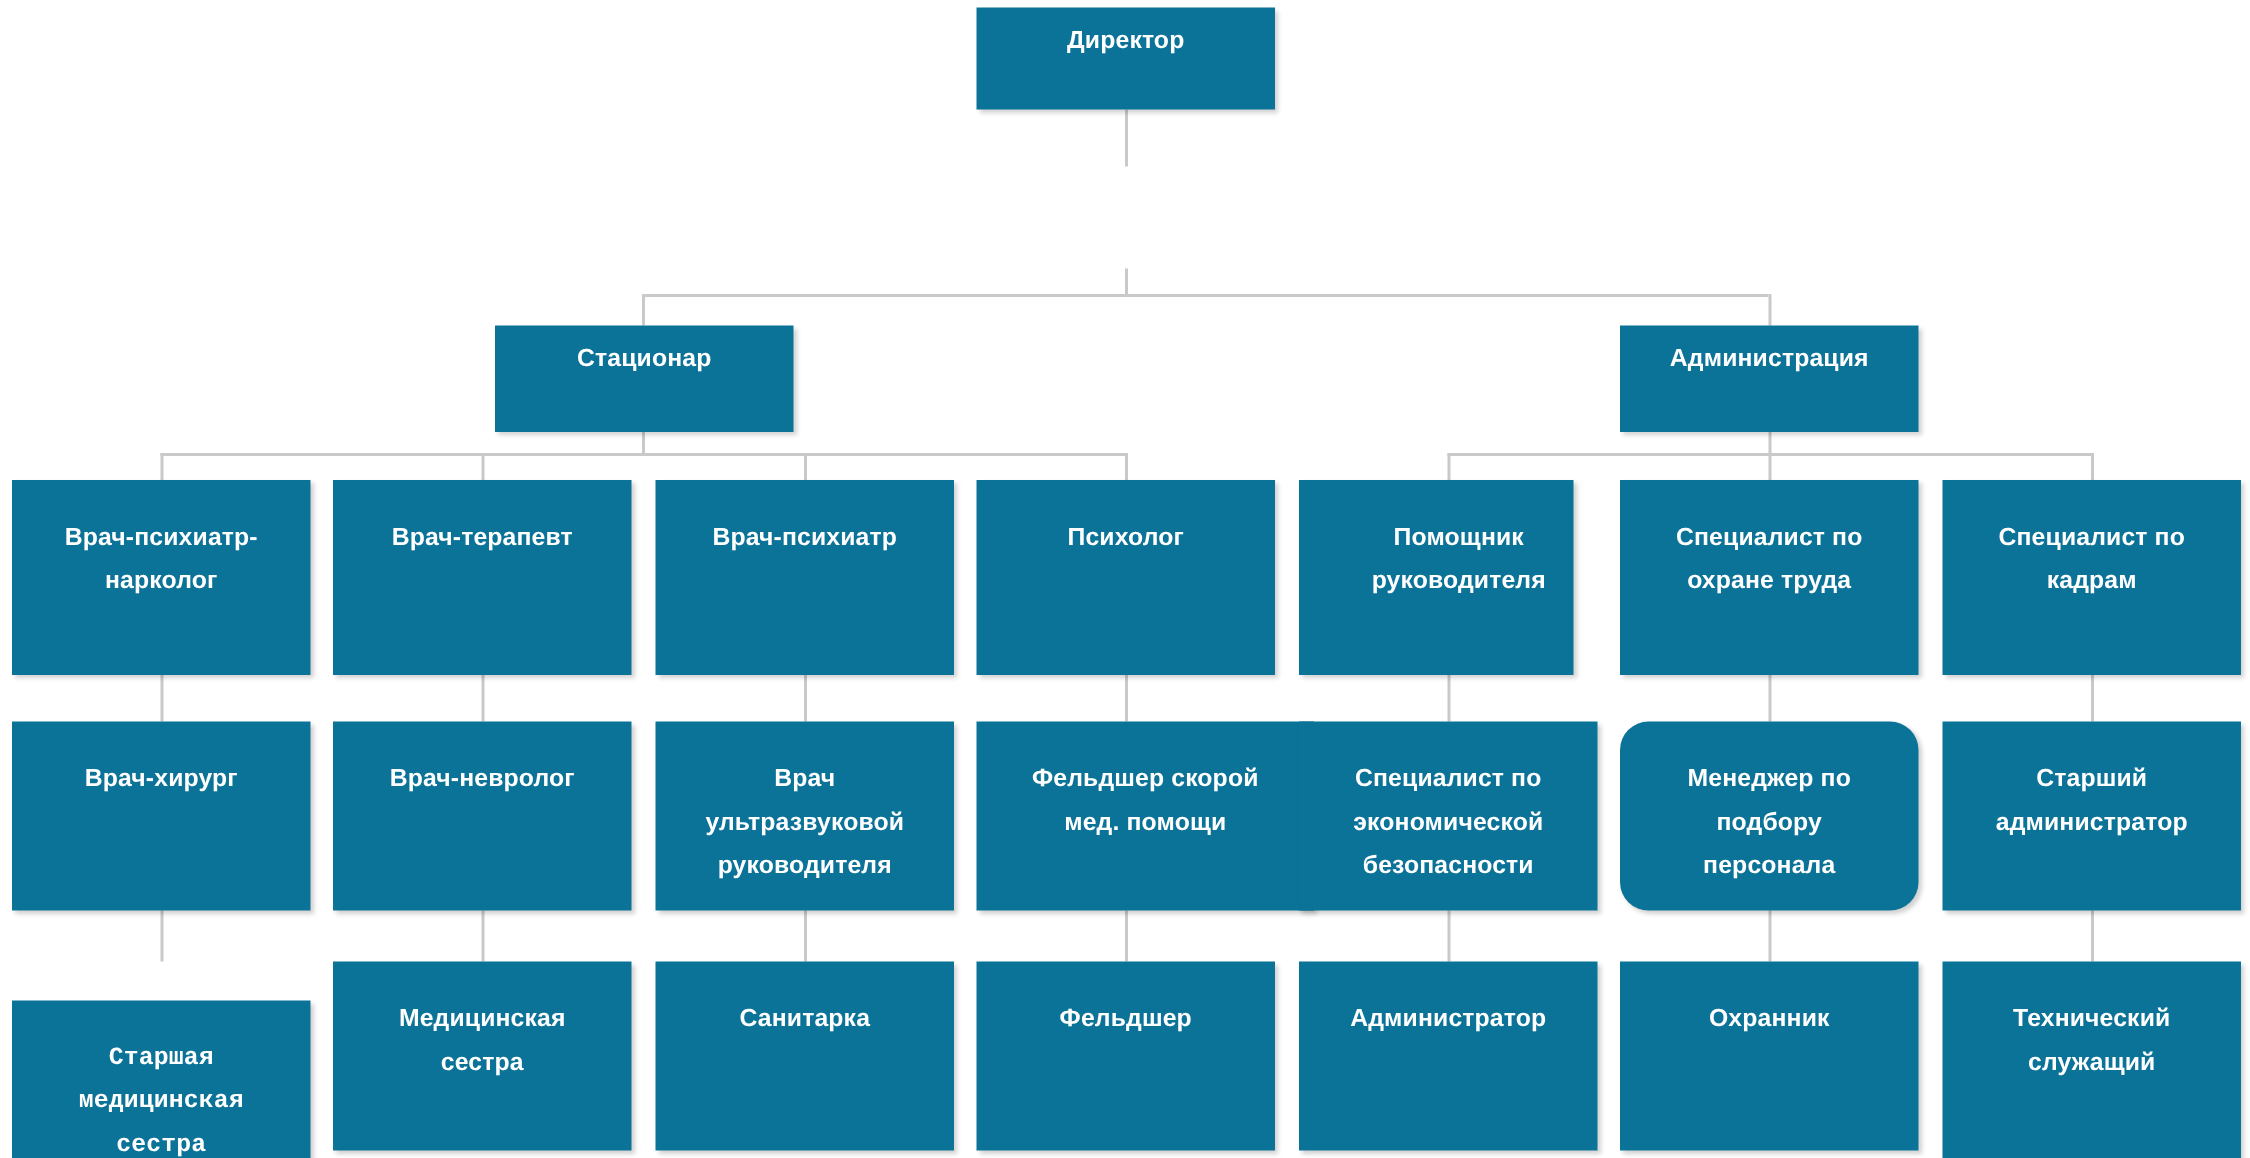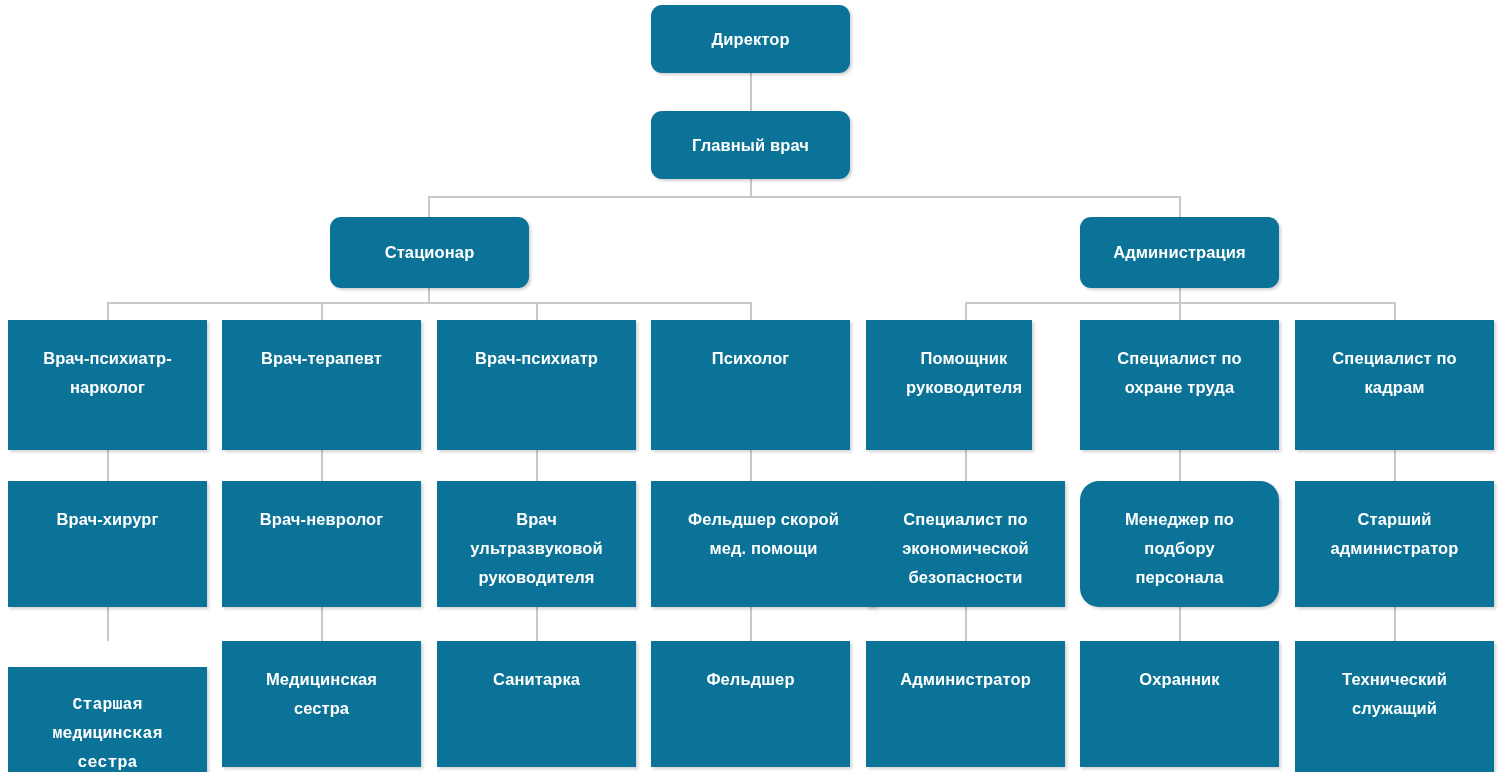--- a/index.html
+++ b/index.html
@@ -36,23 +36,22 @@
     z-index: 2;
   }
   .node .node-label {
     display: block;
     width: 100%;
     white-space: pre-line;
   }
   .node.level-1,
   .node.level-2,
   .node.level-3 {
-    align-items: center;
+    align-items: flex-start;
     padding: 8px 10px;
-    border-radius: 11px;
   }
   .conn {
     position: absolute;
     background: #c9c9c9;
     z-index: 1;
   }
   .conn-v {
     width: 2px;
   }
   .conn-h {
@@ -89,43 +88,40 @@
     <div class="conn conn-v" style="left: 107px; top: 607px; background: rgb(201, 201, 201); height: 34px;"></div>
     <div class="conn conn-v" style="left: 321px; top: 607px; background: rgb(201, 201, 201); height: 34px;"></div>
     <div class="conn conn-v" style="left: 536px; top: 607px; background: rgb(201, 201, 201); height: 34px;"></div>
     <div class="conn conn-v" style="left: 750px; top: 607px; background: rgb(201, 201, 201); height: 34px;"></div>
     <div class="conn conn-v" style="left: 965px; top: 607px; background: rgb(201, 201, 201); height: 34px;"></div>
     <div class="conn conn-v" style="left: 1179px; top: 607px; background: rgb(201, 201, 201); height: 34px;"></div>
     <div class="conn conn-v" style="left: 1394px; top: 607px; background: rgb(201, 201, 201); height: 34px;"></div>
     <div class="node level-1" style="left: 651px; top: 5px; width: 199px; height: 68px; background: rgb(11, 114, 152); color: rgb(255, 255, 255);">
       <span class="node-label">Директор</span>
     </div>
-    <div class="node level-2" style="left: 651px; top: 111px; width: 199px; height: 68px; background: rgb(11, 114, 152); color: rgb(255, 255, 255);">
-      <span class="node-label">Главный врач</span>
-    </div>
     <div class="node level-3" style="left: 330px; top: 217px; width: 199px; height: 71px; background: rgb(11, 114, 152); color: rgb(255, 255, 255);">
       <span class="node-label">Стационар</span>
     </div>
     <div class="node level-3" style="left: 1080px; top: 217px; width: 199px; height: 71px; background: rgb(11, 114, 152); color: rgb(255, 255, 255);">
       <span class="node-label">Администрация</span>
     </div>
     <div class="node level-4" style="left: 8px; top: 320px; width: 199px; height: 130px; background: rgb(11, 114, 152); color: rgb(255, 255, 255);">
       <span class="node-label">Врач-психиатр-
 нарколог</span>
     </div>
     <div class="node level-4" style="left: 222px; top: 320px; width: 199px; height: 130px; background: rgb(11, 114, 152); color: rgb(255, 255, 255);">
       <span class="node-label">Врач-терапевт</span>
     </div>
     <div class="node level-4" style="left: 437px; top: 320px; width: 199px; height: 130px; background: rgb(11, 114, 152); color: rgb(255, 255, 255);">
       <span class="node-label">Врач-психиатр</span>
     </div>
     <div class="node level-4" style="left: 651px; top: 320px; width: 199px; height: 130px; background: rgb(11, 114, 152); color: rgb(255, 255, 255);">
       <span class="node-label">Психолог</span>
     </div>
-    <div class="node level-4" style="left: 866px; top: 320px; width: 166px; height: 130px; background: rgb(11, 114, 152); color: rgb(255, 255, 255); padding-left: 40px;">
+    <div class="node level-4" style="left: 866px; top: 320px; width: 183px; height: 130px; background: rgb(11, 114, 152); color: rgb(255, 255, 255); padding-left: 40px;">
       <span class="node-label">Помощник
 руководителя</span>
     </div>
     <div class="node level-4" style="left: 1080px; top: 320px; width: 199px; height: 130px; background: rgb(11, 114, 152); color: rgb(255, 255, 255);">
       <span class="node-label">Специалист по
 охране труда</span>
     </div>
     <div class="node level-4" style="left: 1295px; top: 320px; width: 199px; height: 130px; background: rgb(11, 114, 152); color: rgb(255, 255, 255);">
       <span class="node-label">Специалист по
 кадрам</span>

